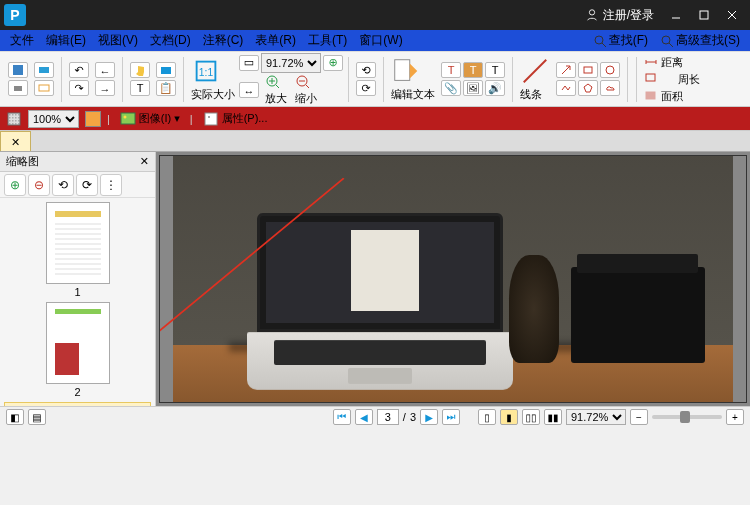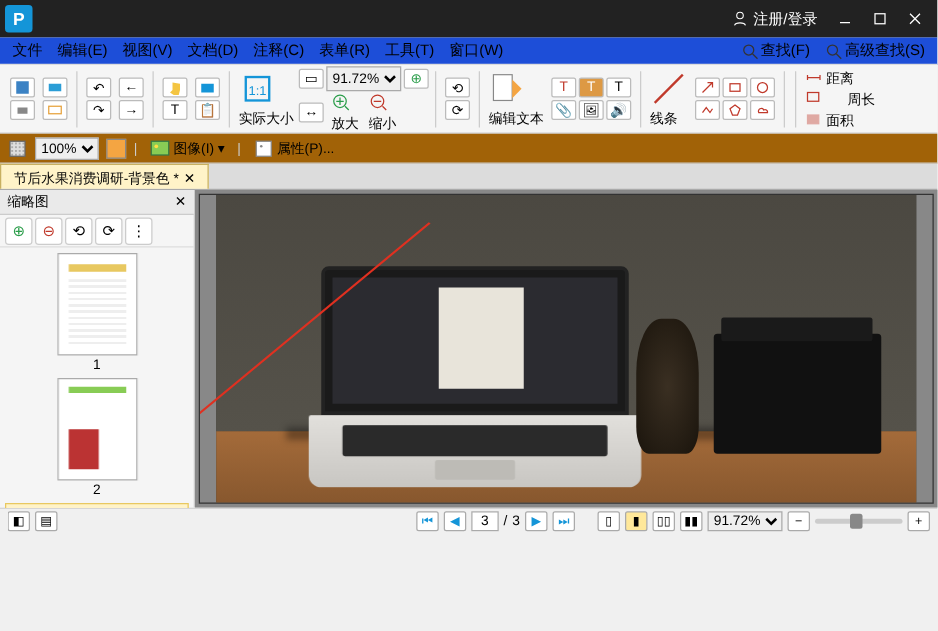--- a/index.html
+++ b/index.html
@@ -22,21 +22,21 @@
 .ribbon { height:55px; background:#f5f5f5; border-bottom:1px solid #ccc; display:flex; align-items:center; padding:2px 6px; gap:2px; overflow:hidden; font-size:11px; }
 .rgrp { display:flex; flex-direction:column; align-items:flex-start; gap:1px; padding:0 2px; cursor:pointer; }
 .rgrp-i { width:30px; height:30px; border-radius:2px; }
 .rgrp2 { display:flex; flex-direction:column; gap:2px; padding:0 2px; }
 .small-btn { width:20px; height:16px; border:1px solid #bbb; border-radius:2px; background:#fff; cursor:pointer; display:flex; align-items:center; justify-content:center; }
 .sep { width:1px; height:45px; background:#ccc; margin:0 3px; }
 .zoom-box { display:flex; align-items:center; gap:2px; }
 .zoom-sel { height:20px; font-size:11px; border:1px solid #aaa; }
 
 
-.toolbar2 { height:24px; background:#a16207; border-bottom:1px solid #ccc; display:flex; align-items:center; padding:0 6px; gap:6px; font-size:11px; }
+.toolbar2 { height:24px; background:#b91c1c; border-bottom:1px solid #ccc; display:flex; align-items:center; padding:0 6px; gap:6px; font-size:11px; }
 .zoomsel2 { height:18px; font-size:11px; border:1px solid #aaa; }
 .t2-item { display:flex; align-items:center; gap:3px; cursor:pointer; padding:2px 4px; }
 
 
 .tabstrip { height:21px; background:#dcdcdc; border-bottom:1px solid #aaa; display:flex; align-items:flex-end; }
 .doctab { height:20px; background:#fff3c8; border:1px solid #c8b060; border-bottom:none; padding:2px 10px 0; font-size:11px; display:flex; align-items:center; gap:4px; cursor:pointer; }
 
 
 .main { display:flex; height:254px; }
 .sidebar { width:156px; background:#f5f5f5; border-right:1px solid #ccc; display:flex; flex-direction:column; }
@@ -340,21 +340,20 @@
     <svg width="16" height="16">
         <rect x="2" y="2" width="12" height="12" fill="#fff" stroke="#888"></rect>
         <circle cx="6" cy="6" r="1" fill="#888"></circle>
       </svg>
     <span>属性(P)...</span>
   </div>
 </div>
 
 <div class="tabstrip">
   <div class="doctab">
-    <span>节后水果消费调研-背景色 *</span>
     <span>✕</span>
   </div>
 </div>
 
 <div class="main">
   <div class="sidebar">
     <div class="side-head">
       <span>缩略图</span>
       <span>✕</span>
     </div>

